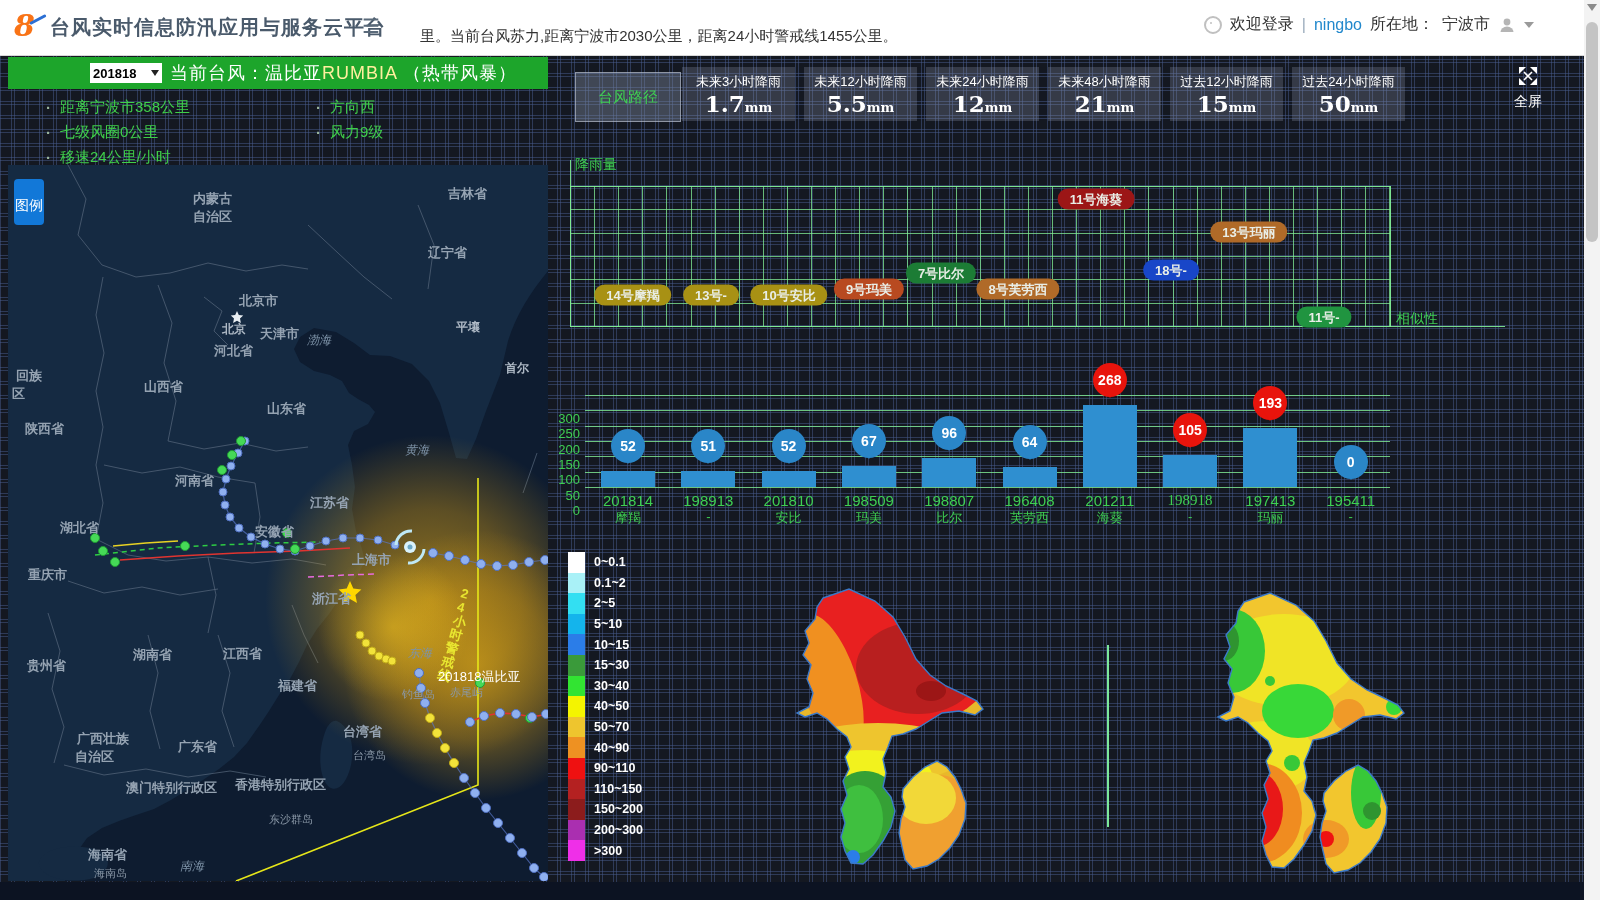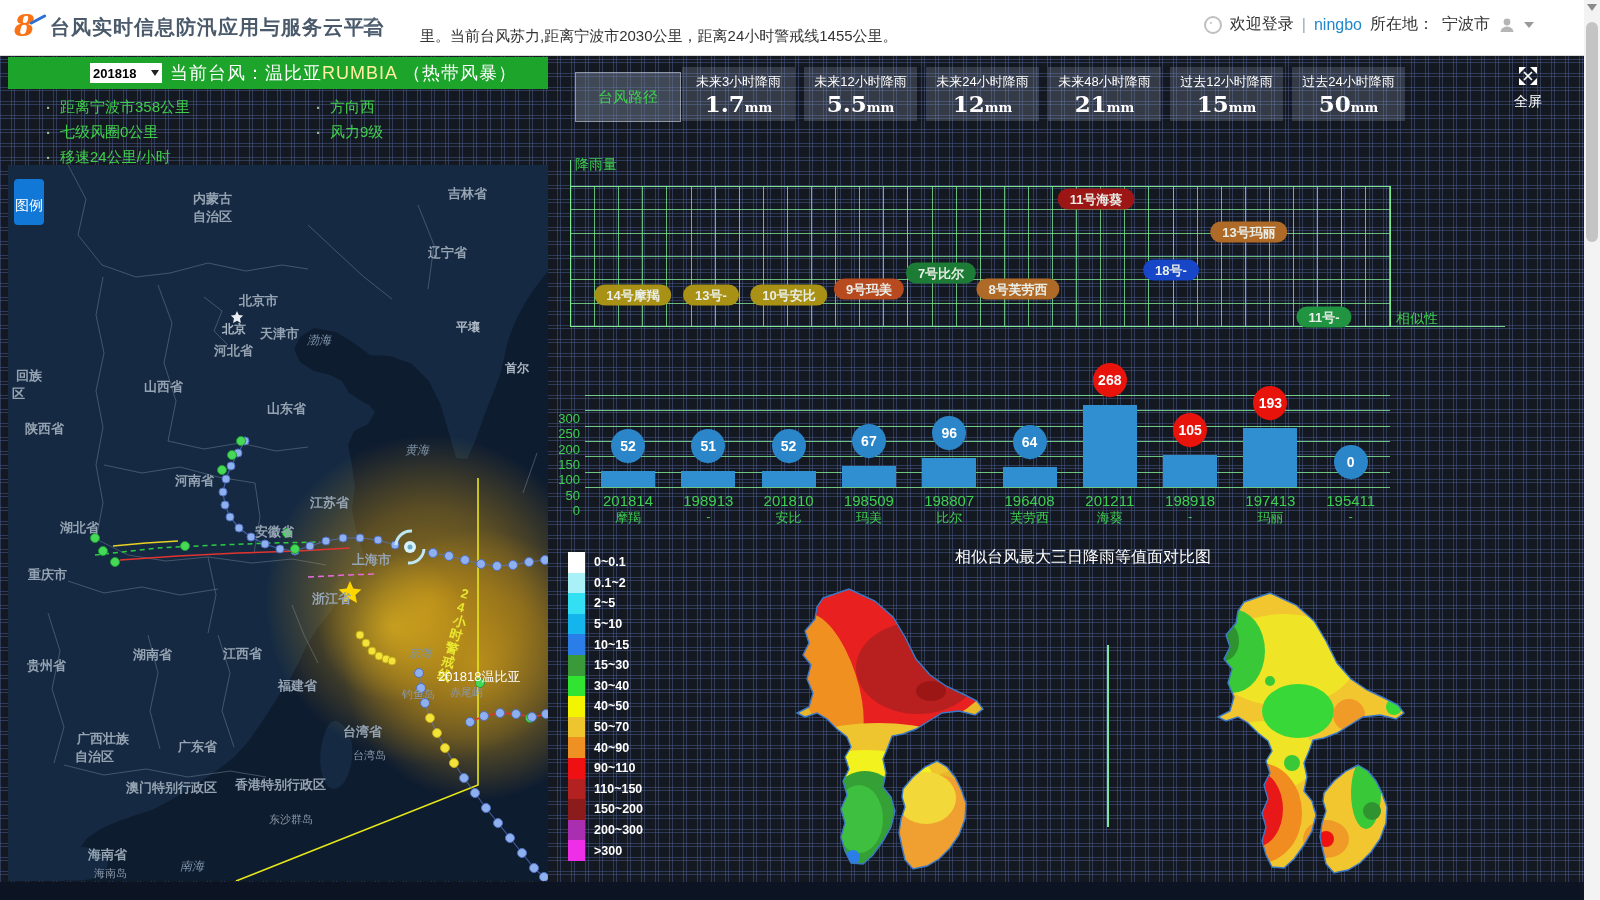--- a/index.html
+++ b/index.html
@@ -426,32 +426,31 @@
       <div class="bar" style="left: 434.5px; top: 117px; width: 54px; height: 20px;"></div>
       <div class="balloon" style="left: 444.5px; top: 75px; --c: #2a86c8;">64</div>
       <div class="xcode" style="left: 421.5px; top: 142px;">196408</div>
       <div class="xname" style="left: 421.5px; top: 159px;">芙劳西</div>
       <div class="bar" style="left: 514.8px; top: 55px; width: 54px; height: 82px;"></div>
       <div class="balloon" style="left: 524.8px; top: 13px; --c: #e8140c;">268</div>
       <div class="xcode" style="left: 501.8px; top: 142px;">201211</div>
       <div class="xname" style="left: 501.8px; top: 159px;">海葵</div>
       <div class="bar" style="left: 595.1px; top: 105px; width: 54px; height: 32px;"></div>
       <div class="balloon" style="left: 605.1px; top: 63px; --c: #e8140c;">105</div>
-      <div class="xcode" style="left: 582.1px; top: 142px;">198918</div>
+      <div class="xcode" style="left: 582.1px; top: 142px; font-family: Liberation Serif, serif;">198918</div>
       <div class="xname" style="left: 582.1px; top: 159px;">-</div>
       <div class="bar" style="left: 675.4px; top: 78px; width: 54px; height: 59px;"></div>
       <div class="balloon" style="left: 685.4px; top: 36px; --c: #e8140c;">193</div>
       <div class="xcode" style="left: 662.4px; top: 142px;">197413</div>
       <div class="xname" style="left: 662.4px; top: 159px;">玛丽</div>
       <div class="balloon" style="left: 765.7px; top: 95px; --c: #2a86c8;">0</div>
       <div class="xcode" style="left: 742.7px; top: 142px;">195411</div>
       <div class="xname" style="left: 742.7px; top: 159px;">-</div>
     </div>
 
-  <div id="cmp-title">相似台风最大三日降雨等值面对比图</div>
   <div id="legend">
 
       <div class="lg-row">
         <div class="swatch" style="background: rgb(255, 255, 255);"></div>
         <div class="lg-label">0~0.1</div>
       </div>
 
       <div class="lg-row">
         <div class="swatch" style="background: rgb(169, 241, 247);"></div>
         <div class="lg-label">0.1~2</div>

